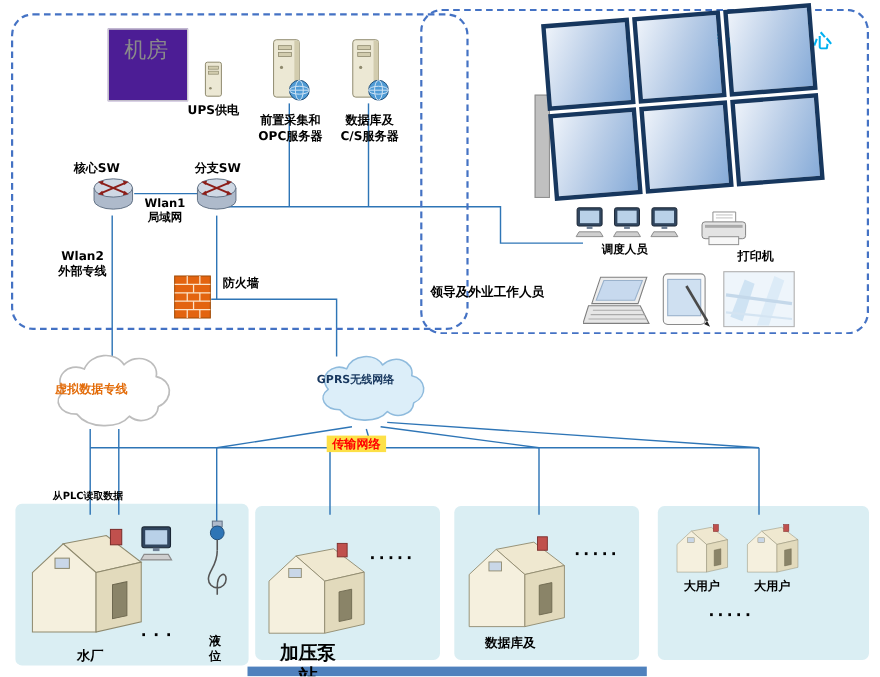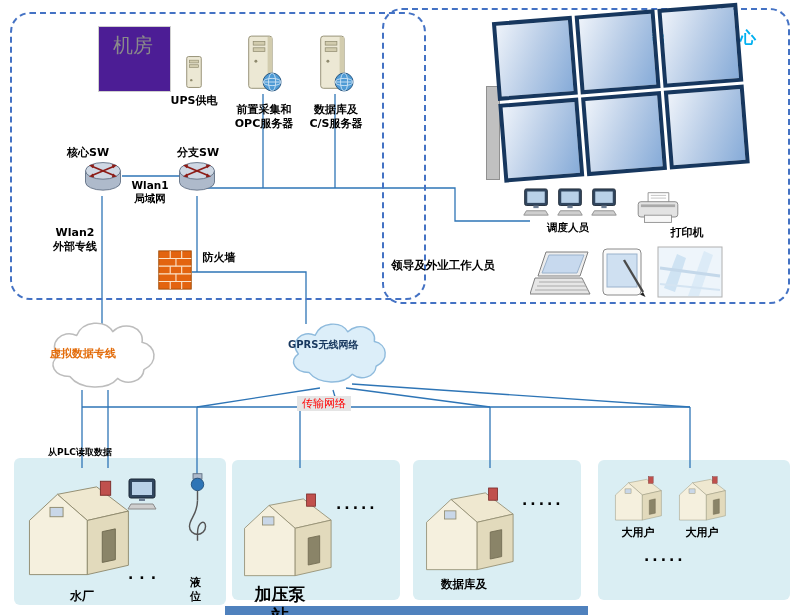--- a/index.html
+++ b/index.html
@@ -20,21 +20,21 @@
   .connectors line,.connectors polyline{fill:none;stroke:var(--line);stroke-width:1.3;}
   .icon{position:absolute;}
   .lbl{position:absolute;font-weight:bold;color:#000;font-size:11px;line-height:1.25;
        text-align:center;white-space:pre-line;}
   .room-title{position:absolute;left:98px;top:26px;width:73px;height:66px;background:#4c1d95;
        border:1px solid #cfcfcf;color:#8a8a8a;font-size:20px;line-height:1.35;
        padding:5px 0 0 14px;word-break:break-all;}
   .center-title{position:absolute;left:640px;top:28px;width:146px;color:var(--title-cyan);
        font-size:16px;font-weight:bold;letter-spacing:4px;}
   .trans-lbl{position:absolute;left:297px;top:396px;width:54px;color:var(--transmission-red);
-       font-weight:normal;font-size:11px;text-align:center;background:#e5e5e5;}
+       font-weight:bold;font-size:11px;text-align:center;background:#fde047;}
   .cloud-svg{stroke-width:1.6;stroke-linejoin:round;}
   .cloud-vpn{fill:#ffffff;stroke:#bdbdbd;}
   .cloud-gprs{fill:#dceef9;stroke:#8fbbdd;}
   .cloud-lbl{position:absolute;font-weight:bold;text-align:left;}
   .monitor-wall{position:absolute;left:498px;top:12px;width:252px;height:166px;
        transform:rotate(-4.5deg);display:grid;grid-template-columns:repeat(3,80px);
        grid-template-rows:repeat(2,79px);gap:3px;}
   .monitor{border:4px solid var(--monitor-frame);
        background:linear-gradient(115deg,#eef3fa 0%,#b9cde7 50%,#86abd8 100%);}
   .wall-stand{position:absolute;left:486px;top:86px;width:14px;height:94px;background:#c0c0c0;

